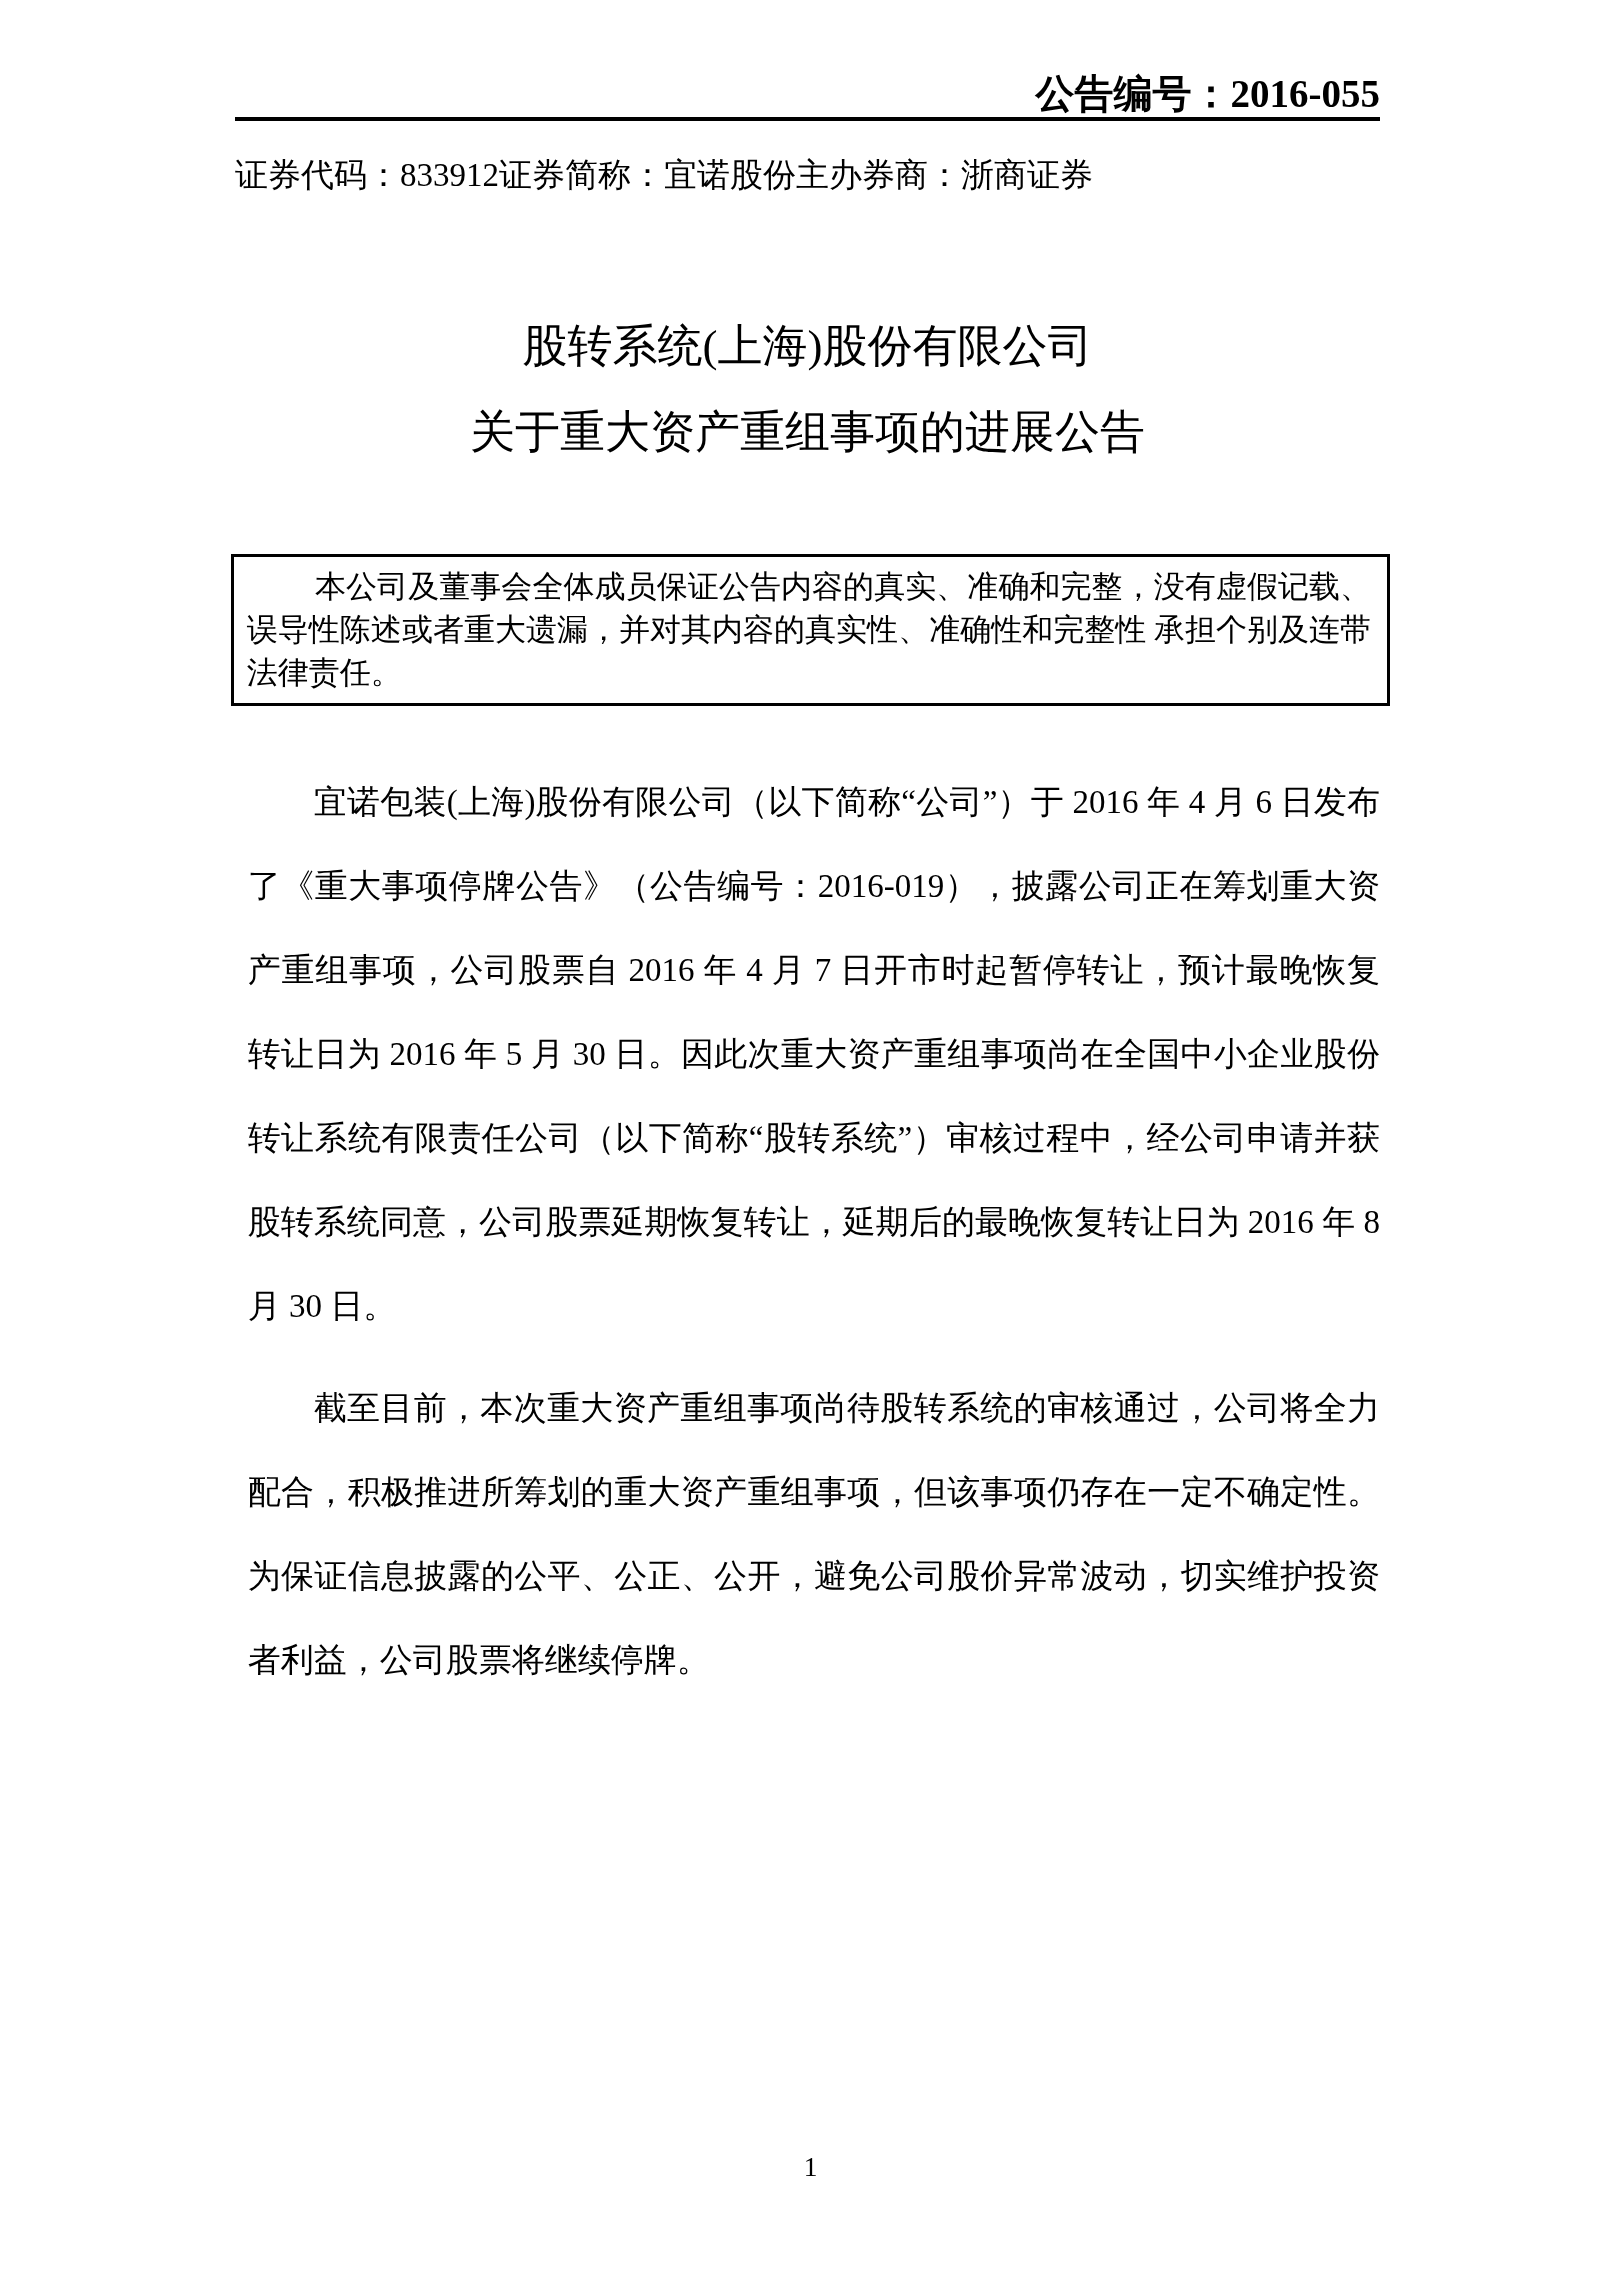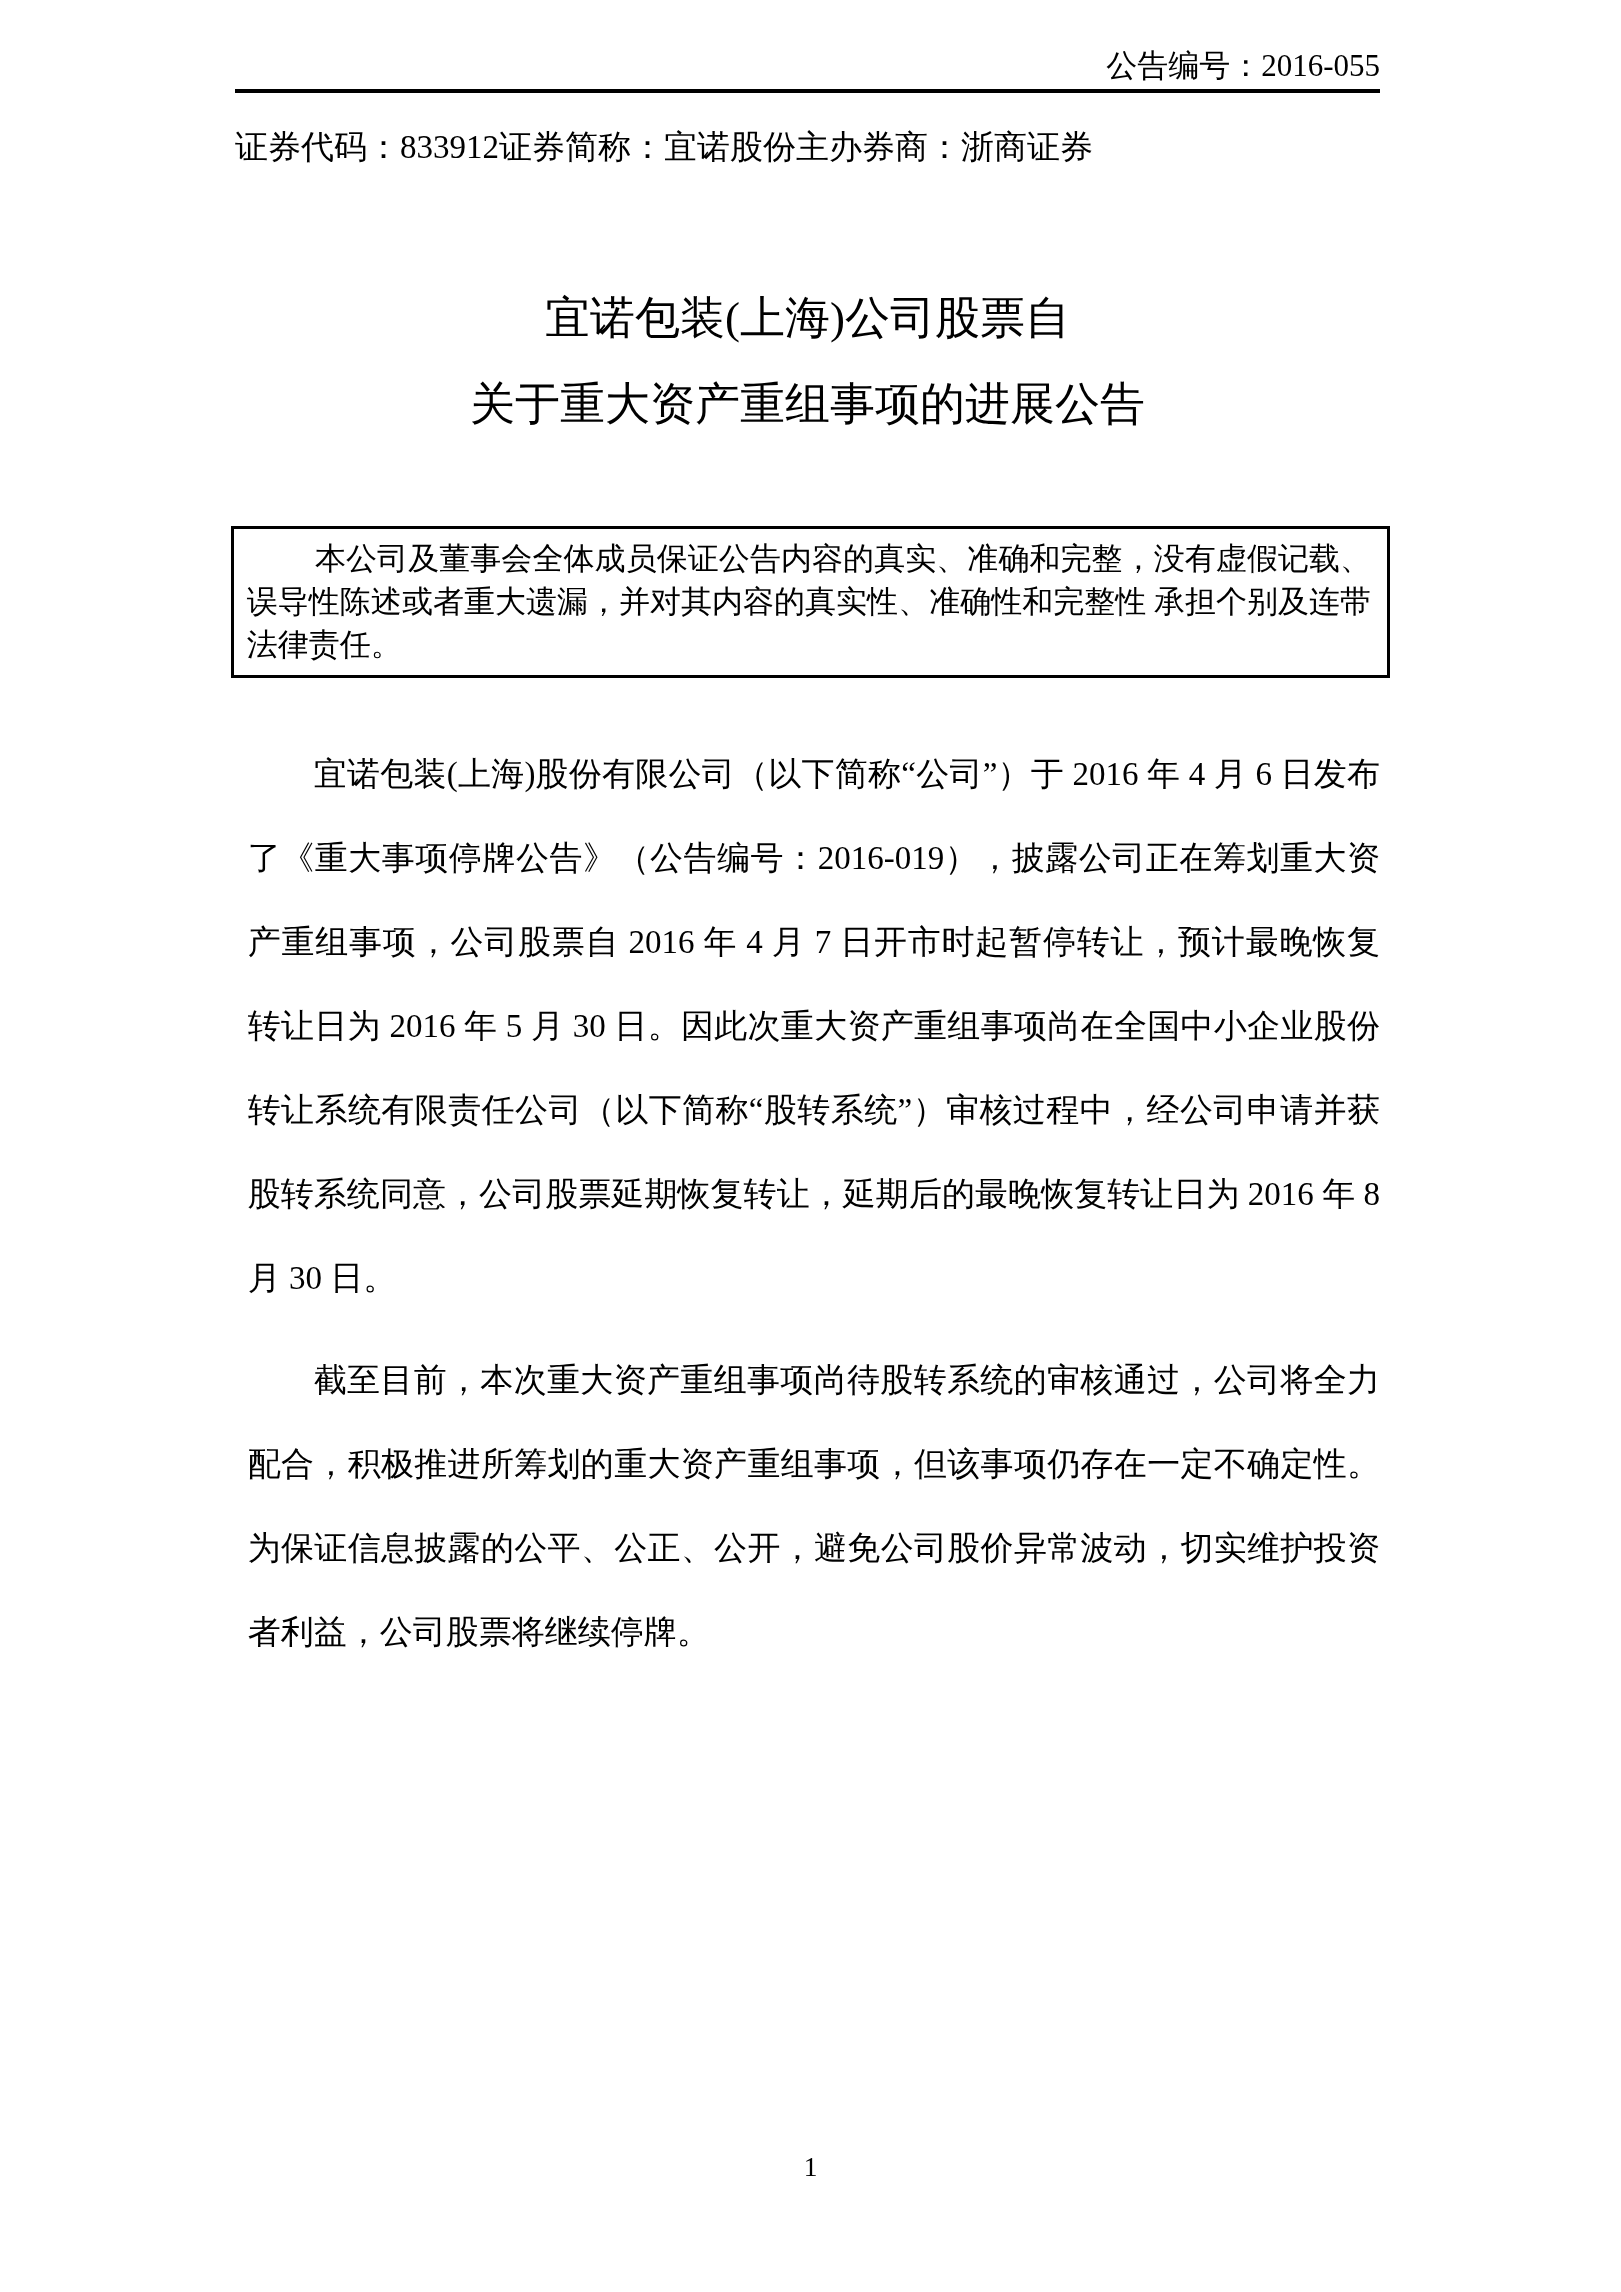--- a/index.html
+++ b/index.html
@@ -8,25 +8,26 @@
     width:1621px; height:2293px;
     margin:0 auto;
     background:#ffffff;
     color:#000;
     font-family:"Liberation Serif","DejaVu Serif",serif;
     overflow:hidden;
   }
   .content { padding:0 241px 0 235px; }
 
   .announce-no {
-    padding-top:48px;
+    padding-top:76px;
     text-align:right;
-    font-size:31px;
+    font-size:39px;
     line-height:35px;
     white-space:nowrap;
+    font-weight:bold;
   }
   .divider {
     margin-top:5.9px;
     height:3.9px;
     background:#000;
   }
   .sec-row {
     margin-top:35px;
     display:flex;
     justify-content:flex-start;
@@ -84,21 +85,21 @@
 
     <div class="divider"></div>
 
     <div class="sec-row">
       <span>证券代码：833912</span>
       <span>证券简称：宜诺股份</span>
       <span>主办券商：浙商证券</span>
     </div>
 
     <div class="titles">
-      <div>宜诺包装(上海)公司股票自</div>
+      <div>股转系统(上海)股份有限公司</div>
       <div>关于重大资产重组事项的进展公告</div>
     </div>
 
     <div class="notice-box">
       <p>本公司及董事会全体成员保证公告内容的真实、准确和完整，没有虚假记载、误导性陈述或者重大遗漏，并对其内容的真实性、准确性和完整性 承担个别及连带法律责任。</p>
     </div>
 
     <div class="body-text">
       <p>宜诺包装(上海)股份有限公司（以下简称“公司”）于 2016 年 4 月 6 日发布了《重大事项停牌公告》（公告编号：2016-019），披露公司正在筹划重大资产重组事项，公司股票自 2016 年 4 月 7 日开市时起暂停转让，预计最晚恢复转让日为 2016 年 5 月 30 日。因此次重大资产重组事项尚在全国中小企业股份转让系统有限责任公司（以下简称“股转系统”）审核过程中，经公司申请并获股转系统同意，公司股票延期恢复转让，延期后的最晚恢复转让日为 2016 年 8 月 30 日。</p>
       <p>截至目前，本次重大资产重组事项尚待股转系统的审核通过，公司将全力配合，积极推进所筹划的重大资产重组事项，但该事项仍存在一定不确定性。为保证信息披露的公平、公正、公开，避免公司股价异常波动，切实维护投资者利益，公司股票将继续停牌。</p>

